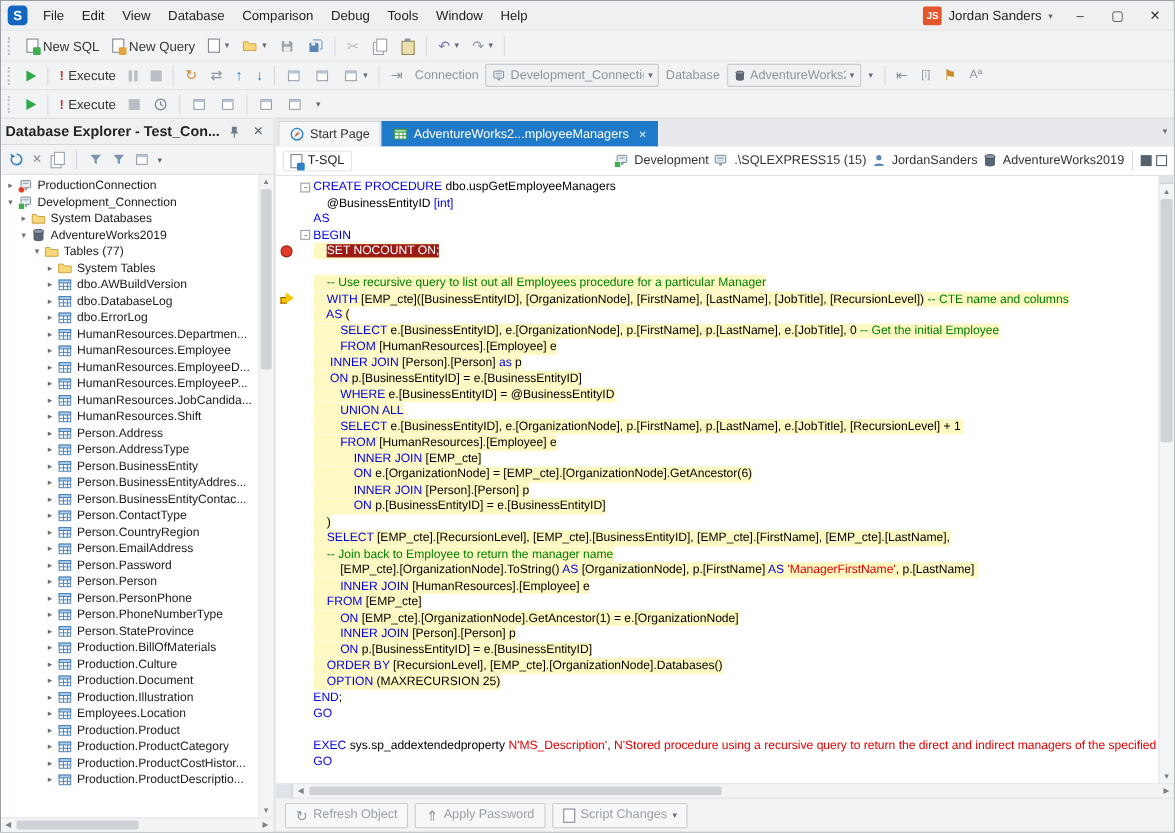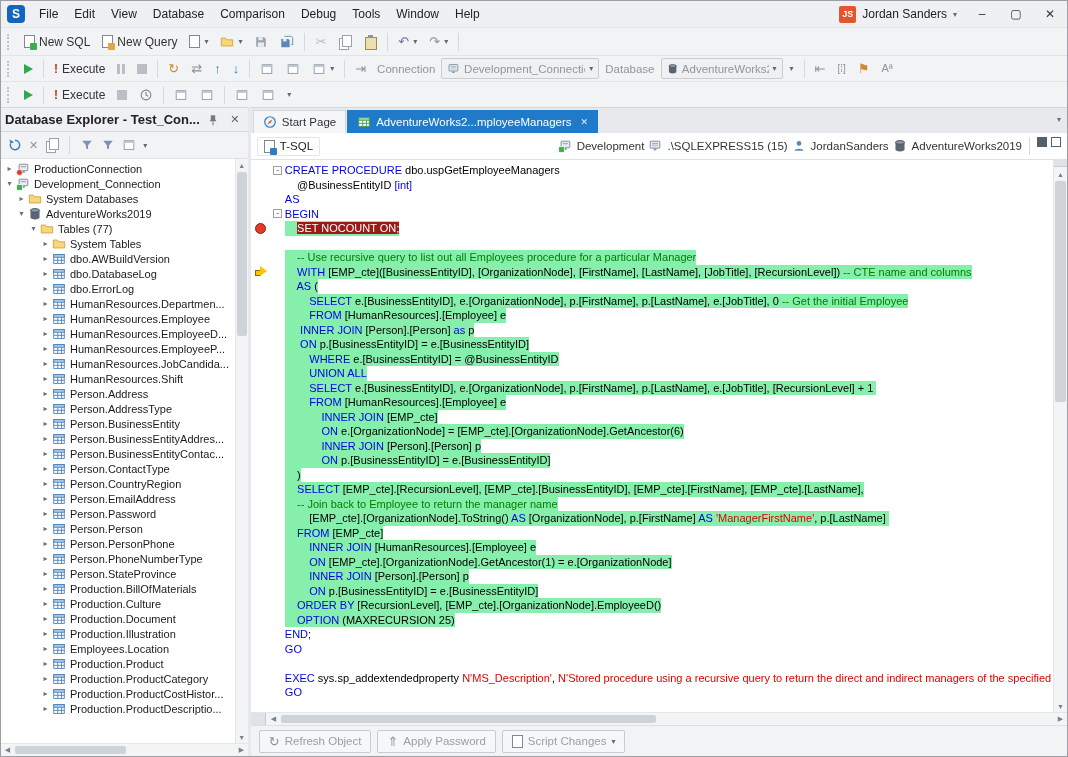--- a/index.html
+++ b/index.html
@@ -72,34 +72,34 @@
 
   
   .docarea{flex:1;display:flex;flex-direction:column;min-width:0;border-top:1px solid #d4d7db}
   .tabbar{flex:0 0 25px;display:flex;align-items:flex-end;background:#e7e9ec;padding-left:2px;position:relative}
   .tab{height:23px;display:flex;align-items:center;gap:5px;padding:0 9px;font-size:11.5px;background:#f5f6f8;border:1px solid #d4d7db;border-bottom:none;color:#333;margin-right:1px}
   .tab.active{background:#1f7ac9;color:#fff;border-color:#1f7ac9}
   .tab-close{font-size:9px;margin-left:4px;color:#e8f1fa}
   .tab-caret{position:absolute;right:6px;top:7px;color:#6a7077;font-size:8px}
   .doctb{flex:0 0 27px;display:flex;align-items:center;background:#fff;border-bottom:1px solid #dfe2e6;padding:0 6px;gap:5px}
   .tsql{display:flex;align-items:center;gap:5px;font-size:11.5px;color:#222;padding:2px 6px;border:1px solid #e3e5e9;border-radius:2px}
-  .doctb-right{margin-left:auto;display:flex;gap:4px;font-size:11.5px;color:#333}
+  .doctb-right{margin-left:auto;display:flex;align-items:center;gap:4px;font-size:11.5px;color:#333}
   .dtitem{display:flex;align-items:center;gap:5px;white-space:nowrap}
   .sq-f{width:10px;height:10px;background:#55606b;display:inline-block}
   .sq-o{width:10px;height:10px;border:1.5px solid #55606b;display:inline-block}
 
   
   .editor{flex:1;position:relative;background:#fff;min-height:0}
   .code{position:absolute;inset:0 14px 0 0;overflow:hidden;padding-top:3px}
   .cl{display:flex;height:14.5px}
   .g1{flex:0 0 20px;display:flex;align-items:center;justify-content:center}
   .g2{flex:0 0 14px;display:flex;align-items:center;justify-content:center}
   .ct{flex:1;overflow:hidden;white-space:pre;font-family:Liberation Sans, sans-serif;font-size:11px;line-height:14.5px}
   .lw{display:inline-block;height:14.5px}
-  .lw.hl{background:#86efac}
+  .lw.hl{background:#fef9c3}
   .tk-k{color:#0000e8}.tk-c{color:#008000}.tk-s{color:#e00000}.tk-p{color:#000}
   .tk-b{background:#9c1a15;color:#fff}
   .mark-bp{width:11px;height:11px;border-radius:50%;background:#e23b25;border:1px solid #991f12}
   .mark-cur{position:relative;width:12px;height:11px}
   .mark-cur::before{content:"";position:absolute;left:0;top:3.5px;width:5px;height:4px;background:#fdc500;border:1px solid #8e6d00;border-right:none}
   .mark-cur::after{content:"";position:absolute;left:5px;top:0;width:0;height:0;border-left:7px solid #fdc500;border-top:5.5px solid transparent;border-bottom:5.5px solid transparent}
   .fold{width:9px;height:9px;border:1px solid #99a0a8;background:#fff;font-size:9px;line-height:7px;text-align:center;color:#555}
   .ed-vscroll{position:absolute;top:0;right:0;bottom:0;width:14px;background:#f3f4f6;border-left:1px solid #e4e6e9}
   .ed-vsplit{position:absolute;top:0;left:0;right:0;height:7px;background:#dfe3e8;border-bottom:1px solid #c9ccd1}
   .ed-hscroll{flex:0 0 13px;background:#f3f4f6;border-top:1px solid #e4e6e9;position:relative}
@@ -899,46 +899,46 @@
               <span class="ct"><span class="lw hl"><span class="tk-c">    -- Join back to Employee to return the manager name</span></span></span>
             </div>
             <div class="cl">
               <span class="g1"></span>
               <span class="g2"></span>
               <span class="ct"><span class="lw hl"><span class="tk-p">        [EMP_cte].[OrganizationNode].ToString() </span><span class="tk-k">AS</span><span class="tk-p"> [OrganizationNode], p.[FirstName] </span><span class="tk-k">AS</span><span class="tk-p"> </span><span class="tk-s">'ManagerFirstName'</span><span class="tk-p">, p.[LastName] </span></span></span>
             </div>
             <div class="cl">
               <span class="g1"></span>
               <span class="g2"></span>
+              <span class="ct"><span class="lw hl"><span class="tk-k">        INNER JOIN</span><span class="tk-p"> [HumanResources].[Employee] e</span></span></span>
+            </div>
+            <div class="cl">
+              <span class="g1"></span>
+              <span class="g2"></span>
               <span class="ct"><span class="lw hl"><span class="tk-k">    FROM</span><span class="tk-p"> [EMP_cte]</span></span></span>
             </div>
             <div class="cl">
               <span class="g1"></span>
               <span class="g2"></span>
-              <span class="ct"><span class="lw hl"><span class="tk-k">        INNER JOIN</span><span class="tk-p"> [HumanResources].[Employee] e</span></span></span>
-            </div>
-            <div class="cl">
-              <span class="g1"></span>
-              <span class="g2"></span>
               <span class="ct"><span class="lw hl"><span class="tk-k">        ON</span><span class="tk-p"> [EMP_cte].[OrganizationNode].GetAncestor(1) = e.[OrganizationNode]</span></span></span>
             </div>
             <div class="cl">
               <span class="g1"></span>
               <span class="g2"></span>
               <span class="ct"><span class="lw hl"><span class="tk-k">        INNER JOIN</span><span class="tk-p"> [Person].[Person] p</span></span></span>
             </div>
             <div class="cl">
               <span class="g1"></span>
               <span class="g2"></span>
               <span class="ct"><span class="lw hl"><span class="tk-k">        ON</span><span class="tk-p"> p.[BusinessEntityID] = e.[BusinessEntityID]</span></span></span>
             </div>
             <div class="cl">
               <span class="g1"></span>
               <span class="g2"></span>
-              <span class="ct"><span class="lw hl"><span class="tk-k">    ORDER BY</span><span class="tk-p"> [RecursionLevel], [EMP_cte].[OrganizationNode].EmployeeD()</span></span></span>
+              <span class="ct"><span class="lw hl"><span class="tk-k">    ORDER BY</span><span class="tk-p"> [RecursionLevel], [EMP_cte].[OrganizationNode].Databases()</span></span></span>
             </div>
             <div class="cl">
               <span class="g1"></span>
               <span class="g2"></span>
               <span class="ct"><span class="lw hl"><span class="tk-k">    OPTION</span><span class="tk-p"> (MAXRECURSION 25)</span></span></span>
             </div>
             <div class="cl">
               <span class="g1"></span>
               <span class="g2"></span>
               <span class="ct"><span class="lw"><span class="tk-k">END</span><span class="tk-p">;</span></span></span>

